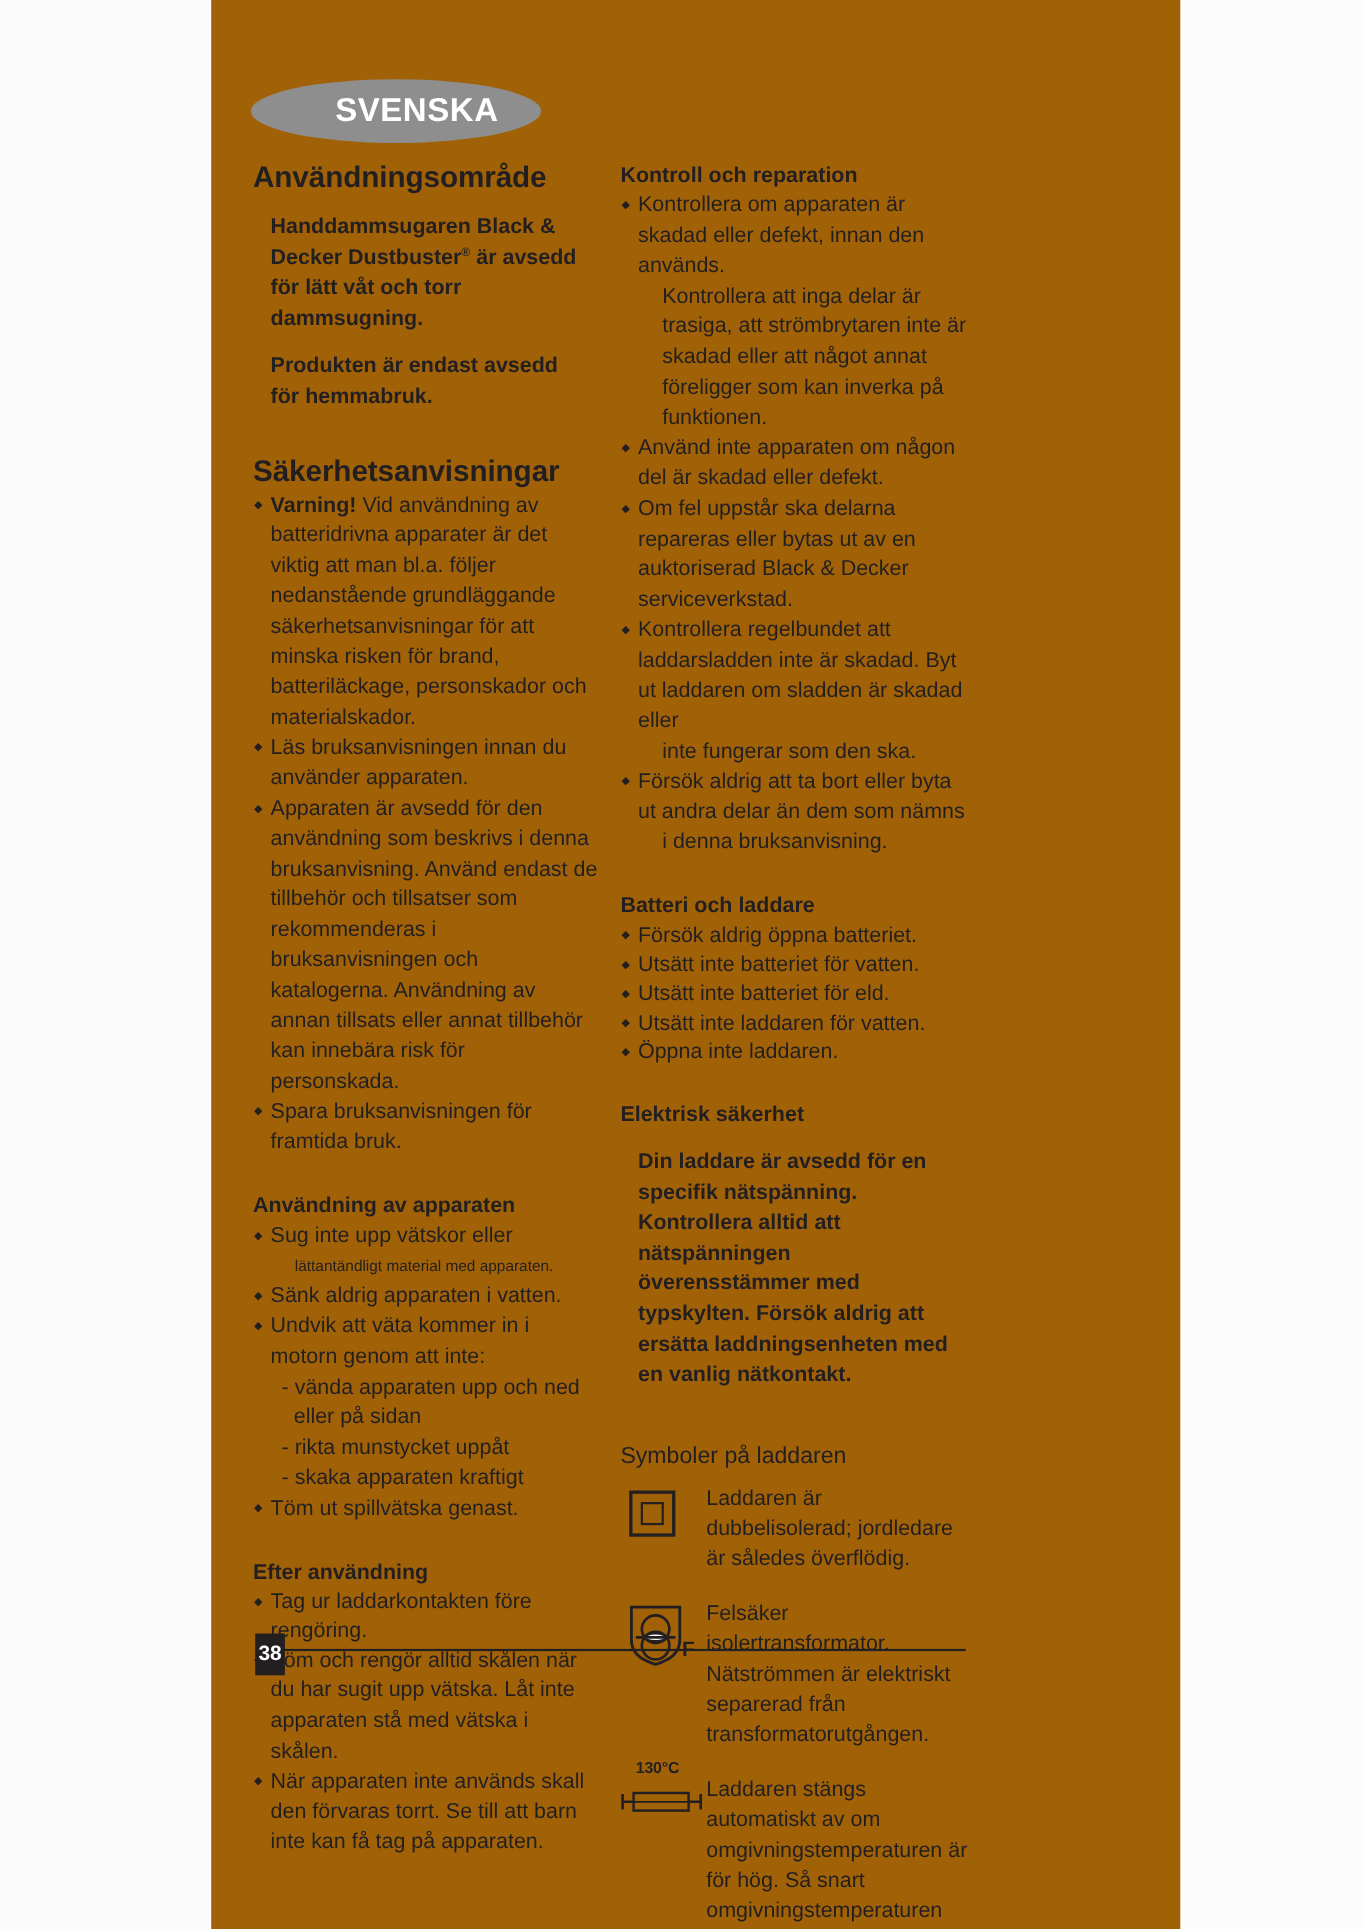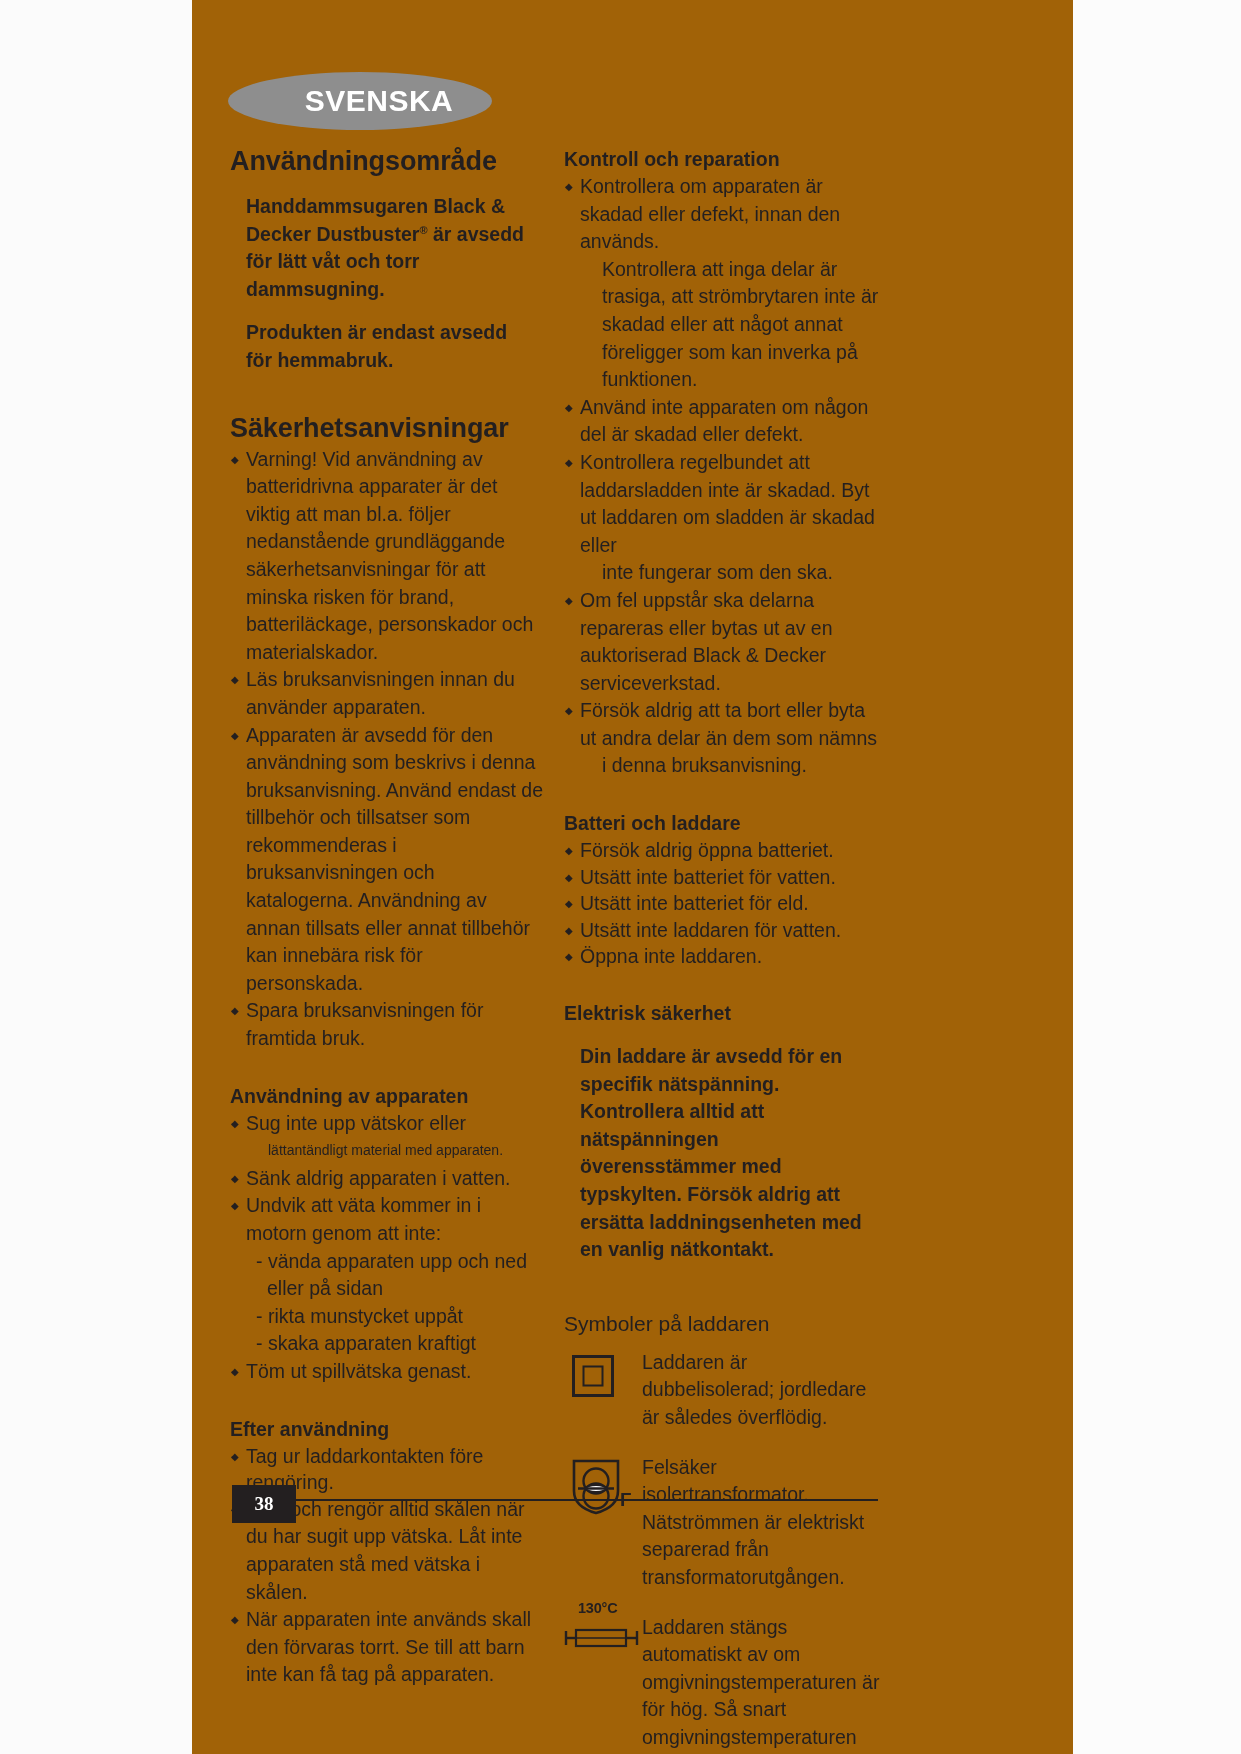--- a/index.html
+++ b/index.html
@@ -111,21 +111,21 @@
   li .dash-list{
     list-style:none;
     margin:0;
     padding:0 0 0 10px;
   }
   li .dash-list li{
     text-indent:-11px;
     padding-left:11px;
   }
   .indent2{ padding-left:22px; display:block; }
-  .b{ font-weight:normal; }
+  .b{ font-weight:bold; }
   .sup{
     font-size:11px;
     vertical-align:super;
     line-height:0;
   }
   .small-line{ font-size:14px; }
 
   
   .symbol-row{
     position:relative;
@@ -183,23 +183,23 @@
   
   .footer-rule{
     position:absolute;
     left:232px;top:1499px;
     width:646px;height:2px;
     background:#231f20;
   }
   .page-num-box{
     position:absolute;
     left:232px;top:1485px;
-    width:64px;height:38px;
+    width:27px;height:38px;
     background:#231f20;
-    display:flex;align-items:center;justify-content:center;font-family:Liberation Serif, serif;
+    display:flex;align-items:center;justify-content:center;
   }
   .page-num{
     color:#ffffff;
     font-size:19px;
     font-weight:bold;
   }
 </style>
 </head>
 <body>
 
@@ -262,23 +262,23 @@
   </div>
 
   <div class="col col-right">
 
     <h3 class="sub-title">Kontroll och reparation</h3>
 
     <ul class="bullets">
       <li><span>Kontrollera om apparaten är skadad eller defekt, innan den används.</span>
         <span class="indent2">Kontrollera att inga delar är trasiga, att strömbrytaren inte är skadad eller att något annat föreligger som kan inverka på funktionen.</span></li>
       <li>Använd inte apparaten om någon del är skadad eller defekt.</li>
+      <li>Om fel uppstår ska delarna repareras eller bytas ut av en auktoriserad Black &amp; Decker serviceverkstad.</li>
       <li><span>Kontrollera regelbundet att laddarsladden inte är skadad. Byt ut laddaren om sladden är skadad eller</span>
         <span class="indent2">inte fungerar som den ska.</span></li>
-      <li>Om fel uppstår ska delarna repareras eller bytas ut av en auktoriserad Black &amp; Decker serviceverkstad.</li>
       <li><span>Försök aldrig att ta bort eller byta ut andra delar än dem som nämns</span>
         <span class="indent2">i denna bruksanvisning.</span></li>
     </ul>
 
     <div class="gap-lg"></div>
 
     <h3 class="sub-title">Batteri och laddare</h3>
 
     <ul class="bullets">
       <li class="tight">Försök aldrig öppna batteriet.</li>

